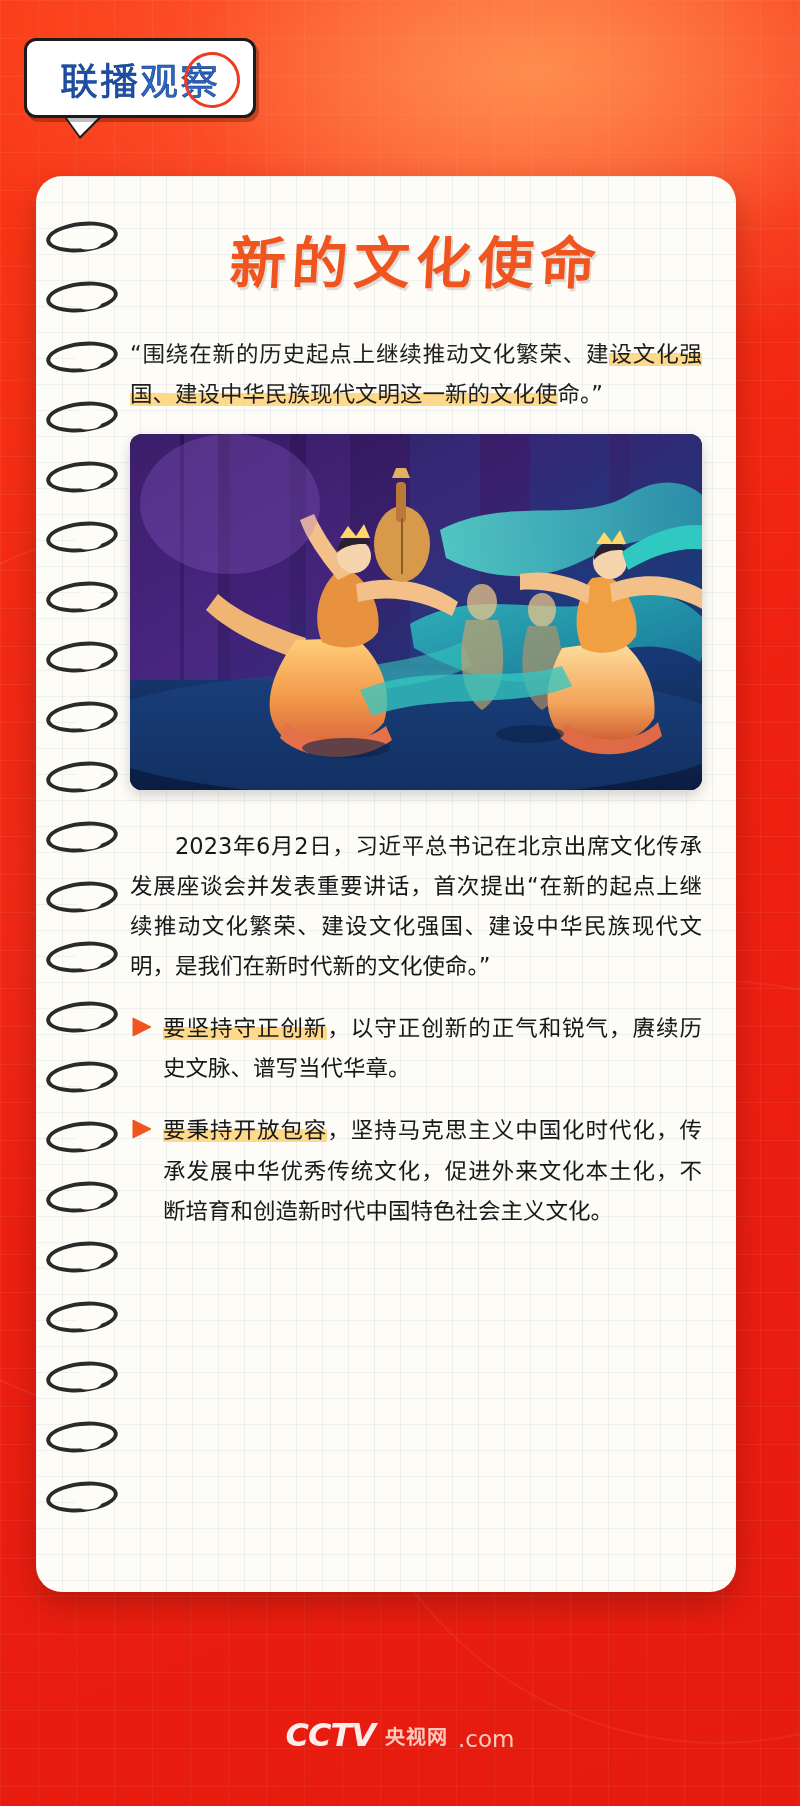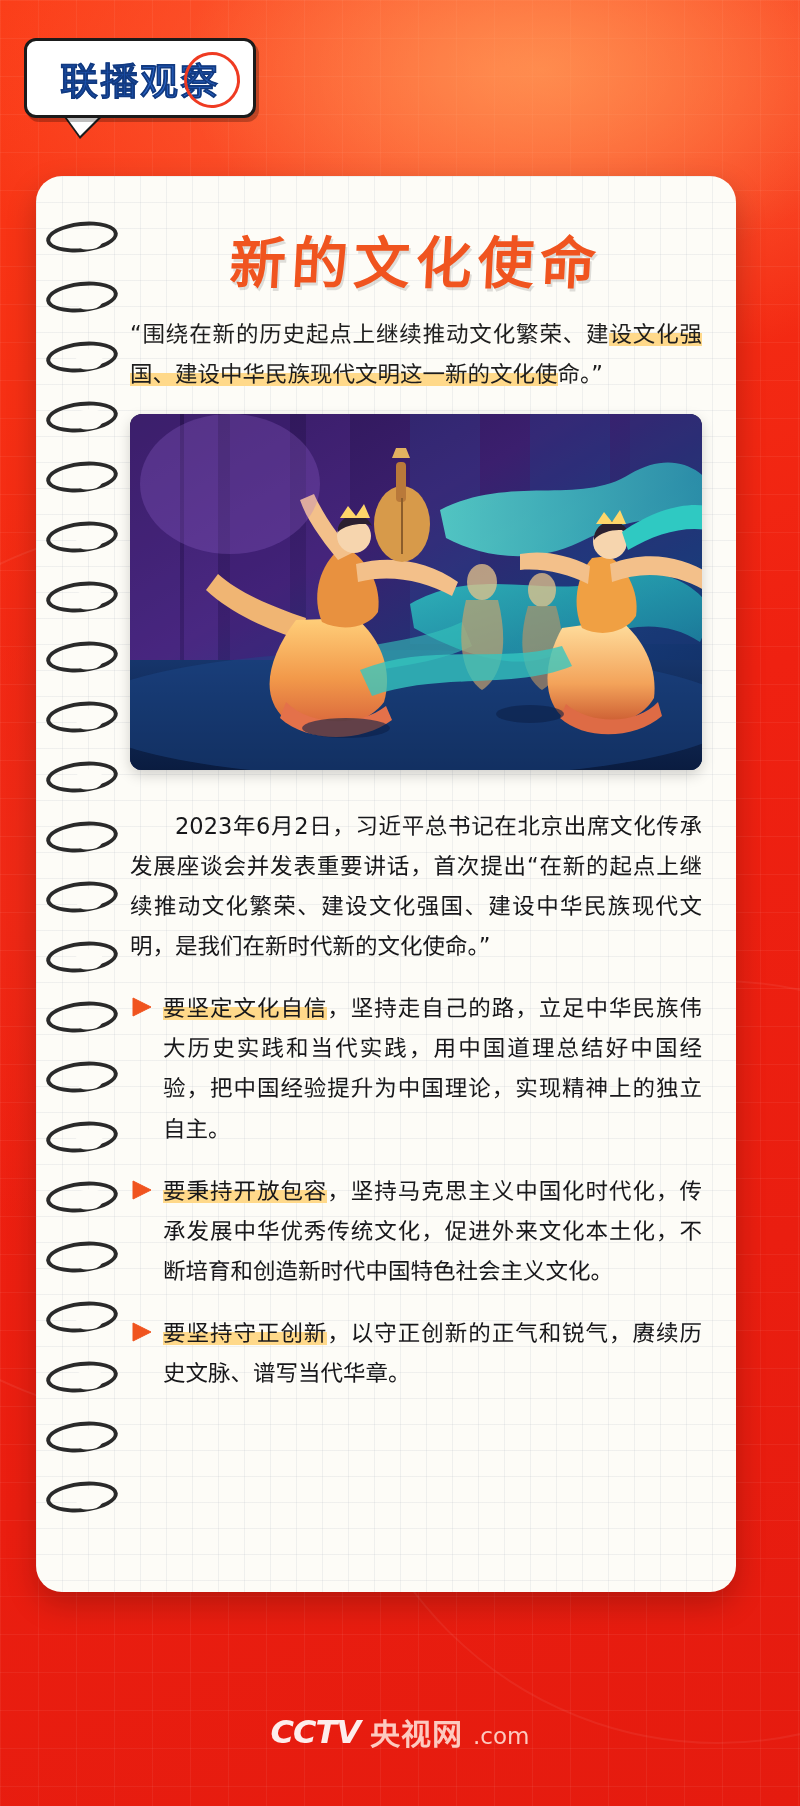--- a/index.html
+++ b/index.html
@@ -82,21 +82,21 @@
     border-top: 22px solid #fff;
     filter: drop-shadow(0 3px 0 #1b1b1b);
   }
   .logo-text {
     position: absolute;
     inset: 0;
     display: flex;
     align-items: center;
     justify-content: center;
     font-family: "DejaVu Sans", sans-serif;
-    font-weight: bold;
+    font-weight: normal;
     font-size: 38px;
     letter-spacing: 2px;
     color: #1b4fa8;
     -webkit-text-stroke: 0.6px #123a80;
   }
   .logo-text .hl {
     color: #2b66c9;
   }
   .logo-circle {
     position: absolute;
@@ -175,21 +175,21 @@
     font-weight: bold;
     font-size: 56px;
     letter-spacing: 6px;
     color: #f0541f;
     text-shadow: 2px 3px 0 rgba(0,0,0,0.12);
     transform: skewX(-3deg);
   }
 
   
   .quote {
-    margin-top: 16px;
+    margin-top: 36px;
     font-size: 22.5px;
     line-height: 1.76;
     color: #1d1d1d;
     text-align: justify;
     text-indent: 0;
     font-family: "DejaVu Sans", sans-serif;
   }
   .quote .mark {
     background: linear-gradient(transparent 46%, #ffd98a 46%, #ffd98a 96%, transparent 96%);
   }
@@ -258,21 +258,21 @@
     font-family: "DejaVu Sans", sans-serif;
     font-weight: bold;
     font-style: italic;
     font-size: 32px;
     letter-spacing: -1px;
     color: #ffffff;
   }
   .footer .cn {
     font-family: "DejaVu Sans", sans-serif;
     font-weight: bold;
-    font-size: 30px;
+    font-size: 20px;
     color: #ffd9cf;
     letter-spacing: 1px;
   }
   .footer .dotcom {
     font-family: "DejaVu Sans", sans-serif;
     font-size: 23px;
     color: #ffd9cf;
     margin-top: 7px;
   }
 </style>
@@ -435,36 +435,29 @@
     </div>
 
     <div class="para">2023年6月2日，习近平总书记在北京出席文化传承发展座谈会并发表重要讲话，首次提出“在新的起点上继续推动文化繁荣、建设文化强国、建设中华民族现代文明，是我们在新时代新的文化使命。”</div>
 
     <div class="bullets" id="bullets">
         <div class="bullet">
           <span class="bullet-icon"><svg viewBox="0 0 24 24" width="24" height="24">
               <path d="M3 3 L21 12 L3 21 Z" fill="#f0541f"></path>
               <path d="M3 3 L21 12 L3 21 Z" fill="none" stroke="#f0541f" stroke-width="1"></path>
             </svg></span>
-          <span class="bullet-text"><span class="mark">要坚定文化自信</span><span>，坚持走自己的路，立足中华民族伟大历史实践和当代实践，用中国道理总结好中国经验，把中国经验提升为中国理论，实现精神上的独立自主。</span></span>
+          <span class="bullet-text"><span class="mark">要坚持守正创新</span><span>，以守正创新的正气和锐气，赓续历史文脉、谱写当代华章。</span></span>
         </div>
         <div class="bullet">
           <span class="bullet-icon"><svg viewBox="0 0 24 24" width="24" height="24">
               <path d="M3 3 L21 12 L3 21 Z" fill="#f0541f"></path>
               <path d="M3 3 L21 12 L3 21 Z" fill="none" stroke="#f0541f" stroke-width="1"></path>
             </svg></span>
           <span class="bullet-text"><span class="mark">要秉持开放包容</span><span>，坚持马克思主义中国化时代化，传承发展中华优秀传统文化，促进外来文化本土化，不断培育和创造新时代中国特色社会主义文化。</span></span>
         </div>
-        <div class="bullet">
-          <span class="bullet-icon"><svg viewBox="0 0 24 24" width="24" height="24">
-              <path d="M3 3 L21 12 L3 21 Z" fill="#f0541f"></path>
-              <path d="M3 3 L21 12 L3 21 Z" fill="none" stroke="#f0541f" stroke-width="1"></path>
-            </svg></span>
-          <span class="bullet-text"><span class="mark">要坚持守正创新</span><span>，以守正创新的正气和锐气，赓续历史文脉、谱写当代华章。</span></span>
-        </div>
       </div>
   </div>
 </div>
 
 <div class="footer">
   <span class="cctv">CCTV</span>
   <span class="cn">央视网</span>
   <span class="dotcom">.com</span>
 </div>
 

